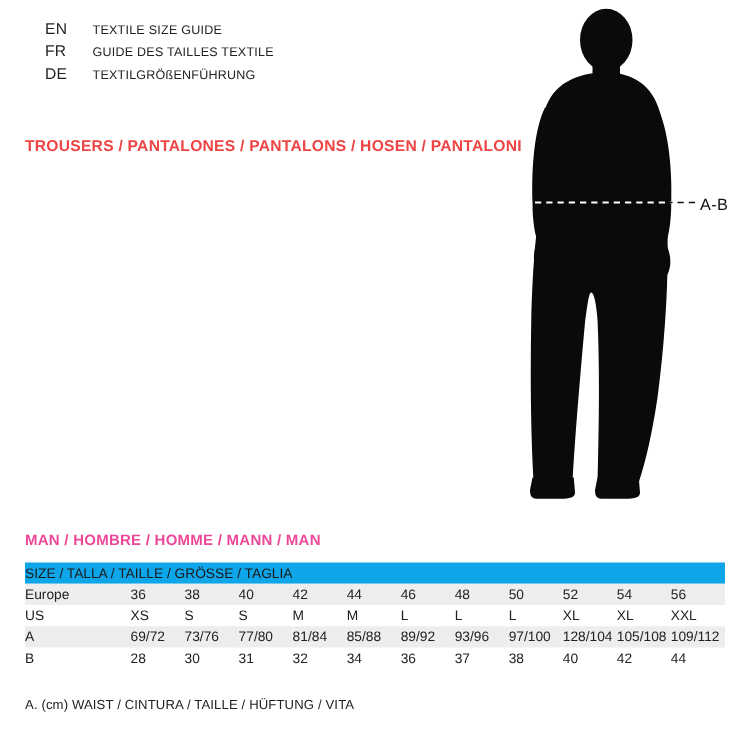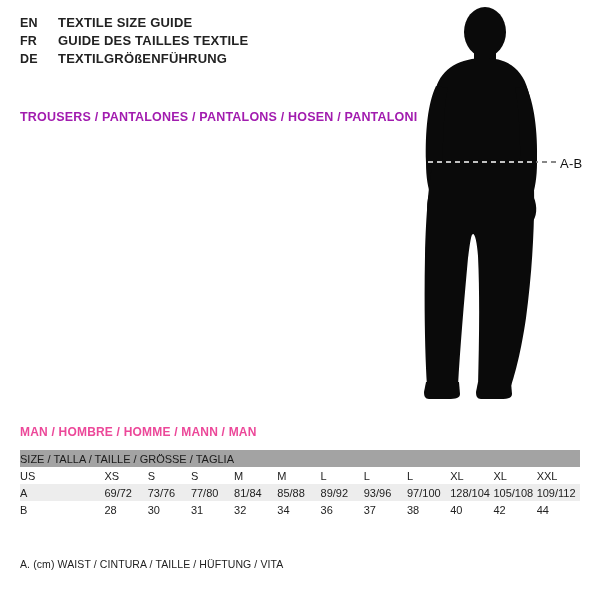--- a/index.html
+++ b/index.html
@@ -18,51 +18,50 @@
 
   .page {
     position: relative;
     width: 600px;
     height: 600px;
   }
 
   
   .lang-block {
     position: absolute;
-    left: 20px;
+    left: 36px;
     top: 14px;
     width: 380px;
-    font-weight: bold;
   }
   .lang-row {
     display: flex;
     align-items: baseline;
     height: 18px;
     line-height: 18px;
   }
   .lang-code {
     width: 38px;
     font-size: 12.5px;
     letter-spacing: 0.2px;
     color: #222;
   }
   .lang-name {
-    font-size: 13px;
+    font-size: 10px;
     letter-spacing: 0.2px;
     color: #222;
   }
 
   .section-title {
     position: absolute;
     left: 20px;
     top: 110px;
     font-size: 12.5px;
     font-weight: bold;
     letter-spacing: 0.2px;
-    color: #a21caf;
+    color: #ef4444;
   }
 
   
   .figure-wrap {
     position: absolute;
     left: 400px;
     top: 6px;
     width: 200px;
     height: 400px;
   }
@@ -101,21 +100,21 @@
   table.size-table td,
   table.size-table th {
     text-align: left;
     padding: 0;
     height: 17px;
     font-weight: normal;
     color: #222;
     white-space: nowrap;
   }
   table.size-table tr.hdr {
-    background: #a3a3a3;
+    background: #0ea5e9;
   }
   table.size-table tr.shaded {
     background: #ededed;
   }
   table.size-table tr.hdr td {
     font-size: 11px;
     color: #1a1a1a;
   }
   td.label-col {
     width: 84px;
@@ -217,20 +216,34 @@
   <div class="ab-label">A-B</div>
 
   <div class="table-title">MAN / HOMBRE / HOMME / MANN / MAN</div>
 
   <table class="size-table">
     <tbody>
       <tr class="hdr">
         <td class="label-col" colspan="12">SIZE / TALLA / TAILLE / GRÖSSE / TAGLIA</td>
       </tr>
 
+      <tr class="shaded">
+        <td class="label-col">Europe</td>
+        <td class="val">36</td>
+        <td class="val">38</td>
+        <td class="val">40</td>
+        <td class="val">42</td>
+        <td class="val">44</td>
+        <td class="val">46</td>
+        <td class="val">48</td>
+        <td class="val">50</td>
+        <td class="val">52</td>
+        <td class="val">54</td>
+        <td class="val">56</td>
+      </tr>
 
       <tr class="plain">
         <td class="label-col">US</td>
         <td class="val">XS</td>
         <td class="val">S</td>
         <td class="val">S</td>
         <td class="val">M</td>
         <td class="val">M</td>
         <td class="val">L</td>
         <td class="val">L</td>

